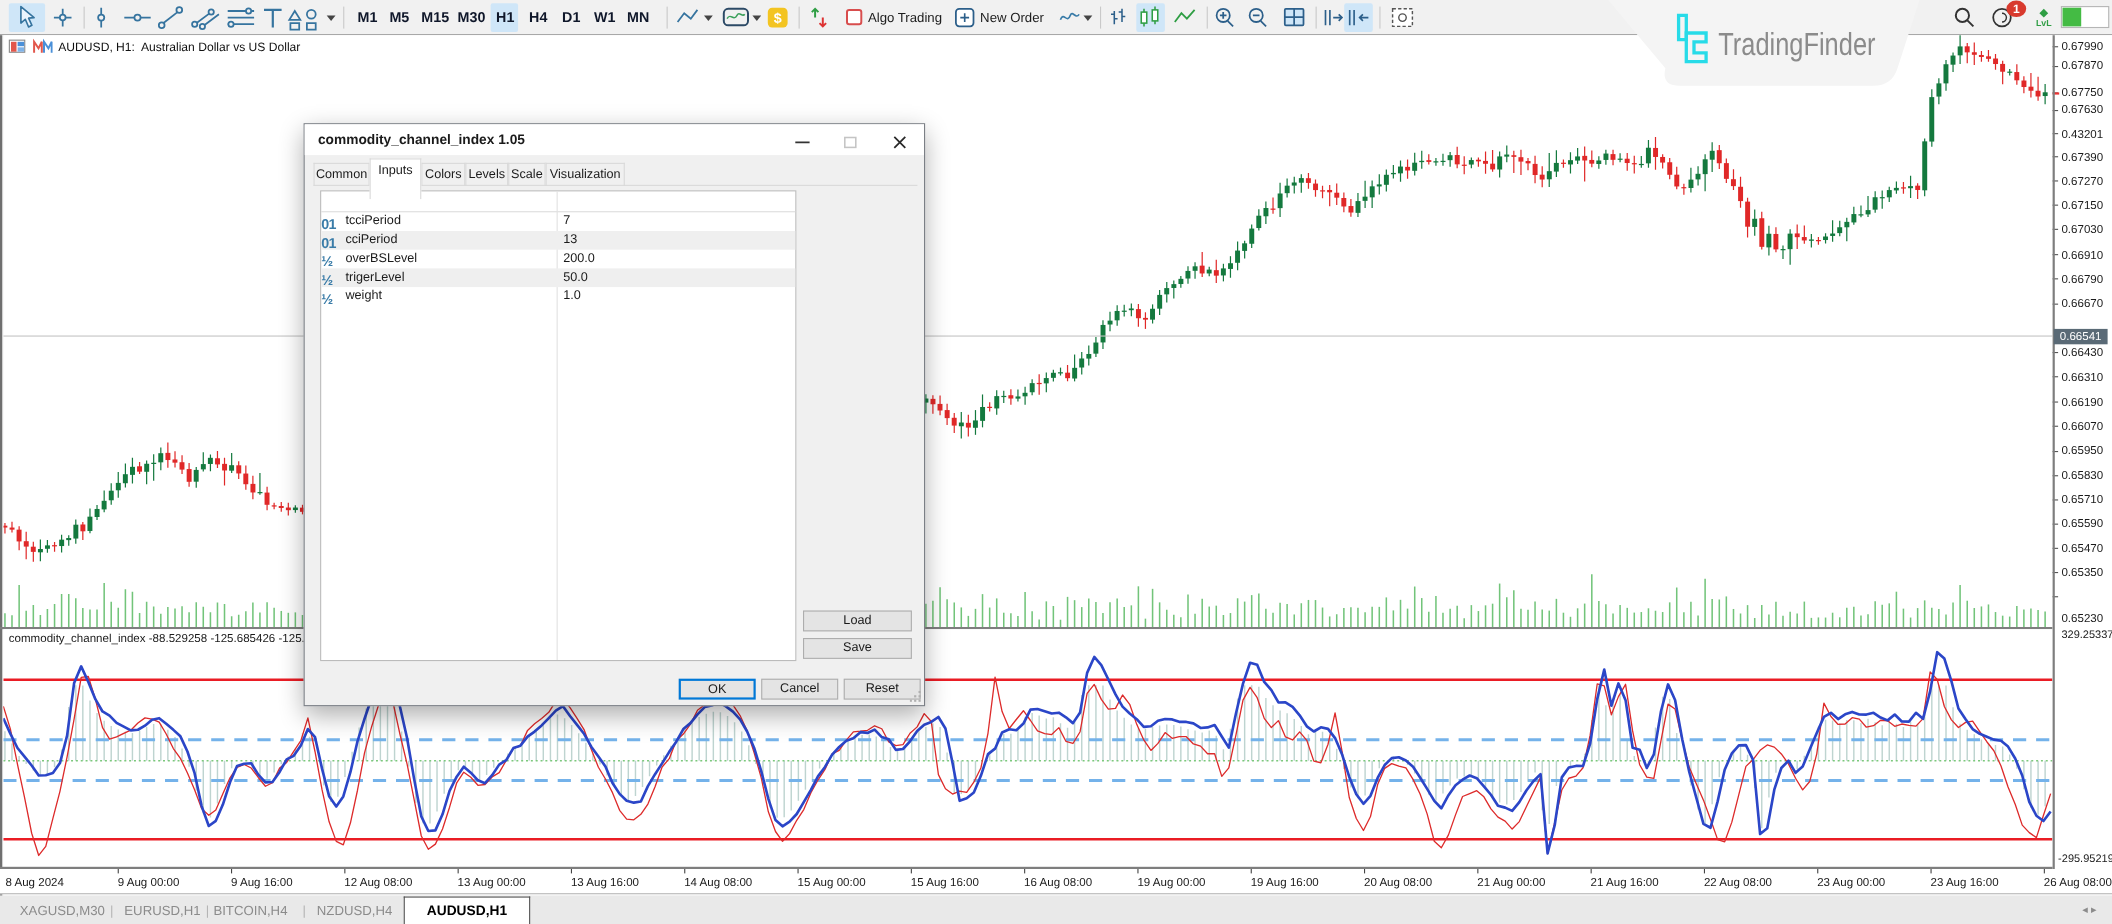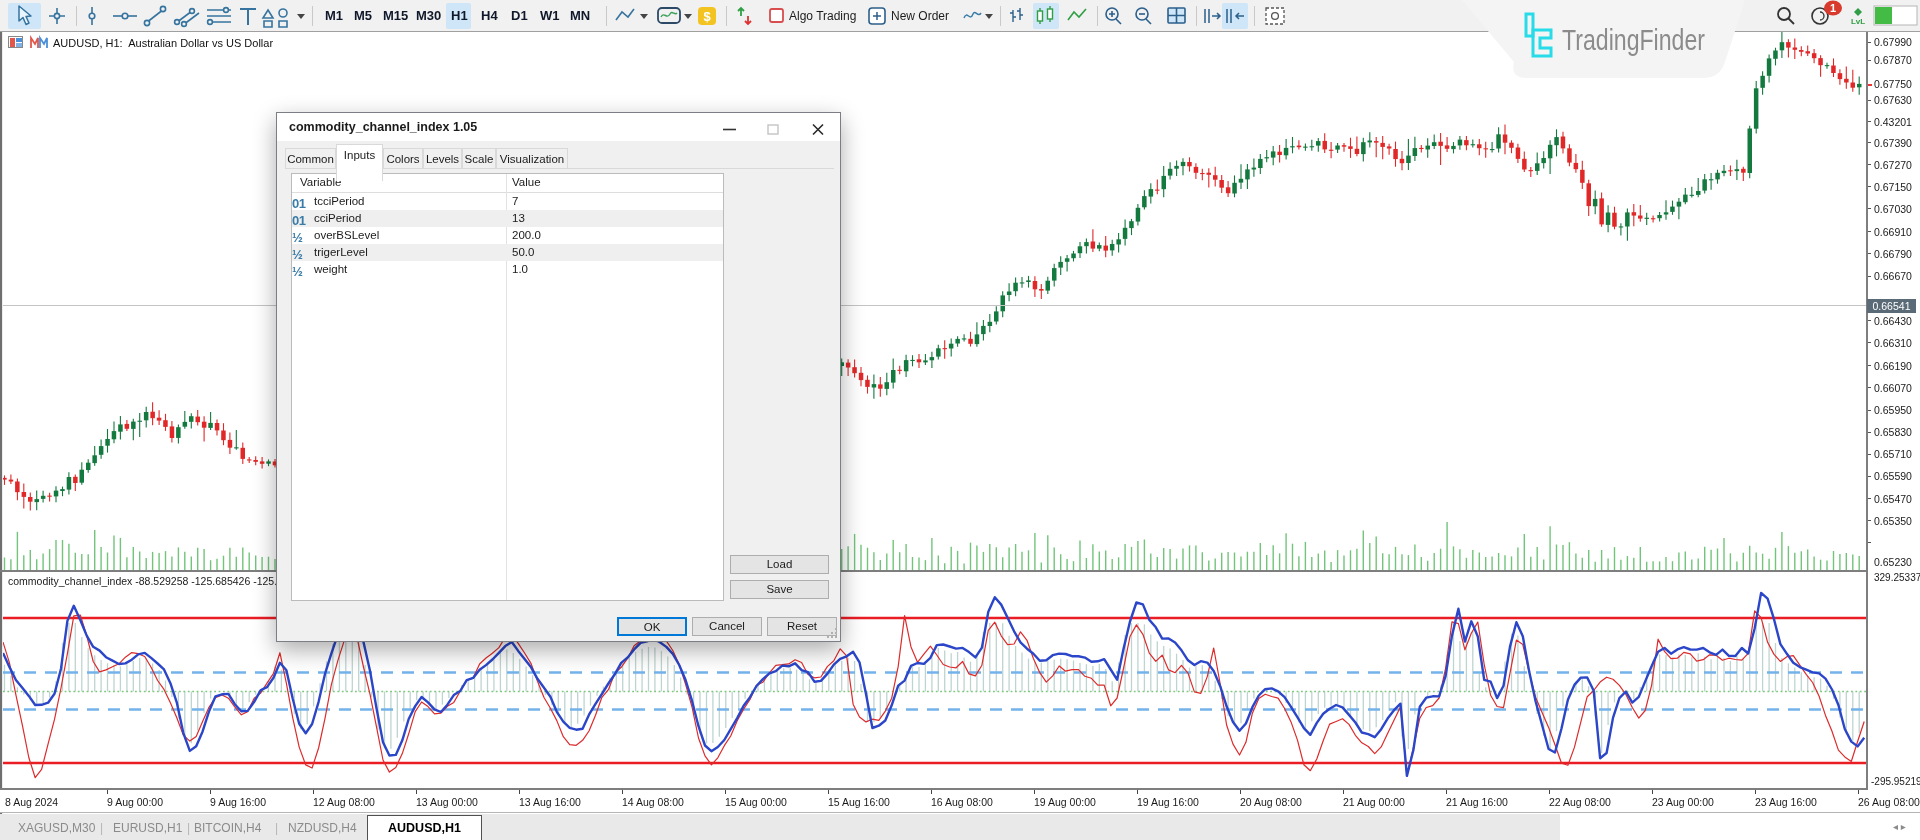--- a/index.html
+++ b/index.html
@@ -16,21 +16,21 @@
 .bidline{position:absolute;left:3px;top:305px;width:1863px;height:1px;background:#c4c4c4}
 .bidlbl{position:absolute;left:1867px;top:299px;width:49px;height:14px;background:#5a6a76;color:#fff;font-size:10.5px;text-align:center;line-height:14px}
 .cci{position:absolute;left:3px;top:572px;width:1863px;height:216px;background:#fff}
 .sep1{position:absolute;left:0;top:570px;width:1866px;height:2px;background:#7e7e7e}
 .sep2{position:absolute;left:0;top:788px;width:1920px;height:2px;background:#7e7e7e}
 .leftedge{position:absolute;left:0;top:32px;width:3px;height:808px;background:#ececec;border-left:2px solid #6f6f6f}
 .ccilbl{position:absolute;left:8px;top:575px;font-size:10.5px;color:#1a1a1a}
 .timebar{position:absolute;left:0;top:790px;width:1920px;height:23px;background:#fff;border-bottom:1px solid #b5b5b5}
 .tlbl{position:absolute;top:6px;font-size:10.5px;color:#1a1a1a}
 .ttick{position:absolute;top:0;width:1px;height:4px;background:#444}
-.tabbar{position:absolute;left:0;top:814px;width:1560px;height:26px;background:#e9e9e9}
+.tabbar{position:absolute;left:0;top:814px;width:1920px;height:26px;background:#e9e9e9}
 .tab{position:absolute;top:7px;font-size:12px;color:#8b8b8b}
 .tabsep{position:absolute;top:7px;font-size:12px;color:#b5b5b5}
 .activetab{position:absolute;left:367px;top:1px;width:115px;height:25px;background:#fff;border:1px solid #505050;border-bottom:none;text-align:center;font-size:12.5px;font-weight:bold;color:#000;line-height:24px}
 .dialog{position:absolute;left:276px;top:112px;width:565px;height:530px;background:#f0f0f0;border:1px solid #7b7f85;box-shadow:0 8px 22px rgba(0,0,0,0.33)}
 .dtitle{position:absolute;left:0;top:0;width:100%;height:28px;background:#fff}
 .dtitle span{position:absolute;left:12px;top:7px;font-size:12.5px;font-weight:bold;color:#1a1a1a}
 .dtab{position:absolute;top:35px;height:21px;background:#f0f0f0;border:1px solid #d9d9d9;border-bottom:none;font-size:11.5px;color:#1a1a1a;text-align:center;padding-top:4px}
 .dtabsel{top:31px;height:37px;background:#fff;z-index:3}
 .tabline{position:absolute;left:8px;top:55px;width:549px;height:1px;background:#d9d9d9}
 .dtable{position:absolute;left:14px;top:60px;width:433px;height:428px;background:#fff;border:1px solid #bbb}
@@ -1452,24 +1452,20 @@
 </svg>
 </div>
 <div class="dtab" style="left:8px;width:51px">Common</div>
 <div class="dtab dtabsel" style="left:59px;width:47px">Inputs</div>
 <div class="dtab" style="left:106px;width:40px">Colors</div>
 <div class="dtab" style="left:146px;width:39px">Levels</div>
 <div class="dtab" style="left:185px;width:34px">Scale</div>
 <div class="dtab" style="left:219px;width:72px">Visualization</div>
 <div class="tabline"></div>
 <div class="dtable">
-<div class="drow" style="top:0;height:18px">
-        <span class="dname" style="left:8px;color:#222">Variable</span>
-        <span class="dval">Value</span>
-      </div>
 <div style="position:absolute;left:0;top:18px;width:431px;height:1px;background:#ddd"></div>
 <div style="position:absolute;left:214px;top:0;width:1px;height:426px;background:#e2e2e2"></div>
 <div class="drow" style="top:19px">
         <span class="dicon di1">01</span>
         <span class="dname">tcciPeriod</span>
         <span class="dval">7</span>
       </div>
 <div class="drow" style="top:36px;background:#efefef">
         <span class="dicon di1">01</span>
         <span class="dname">cciPeriod</span>

